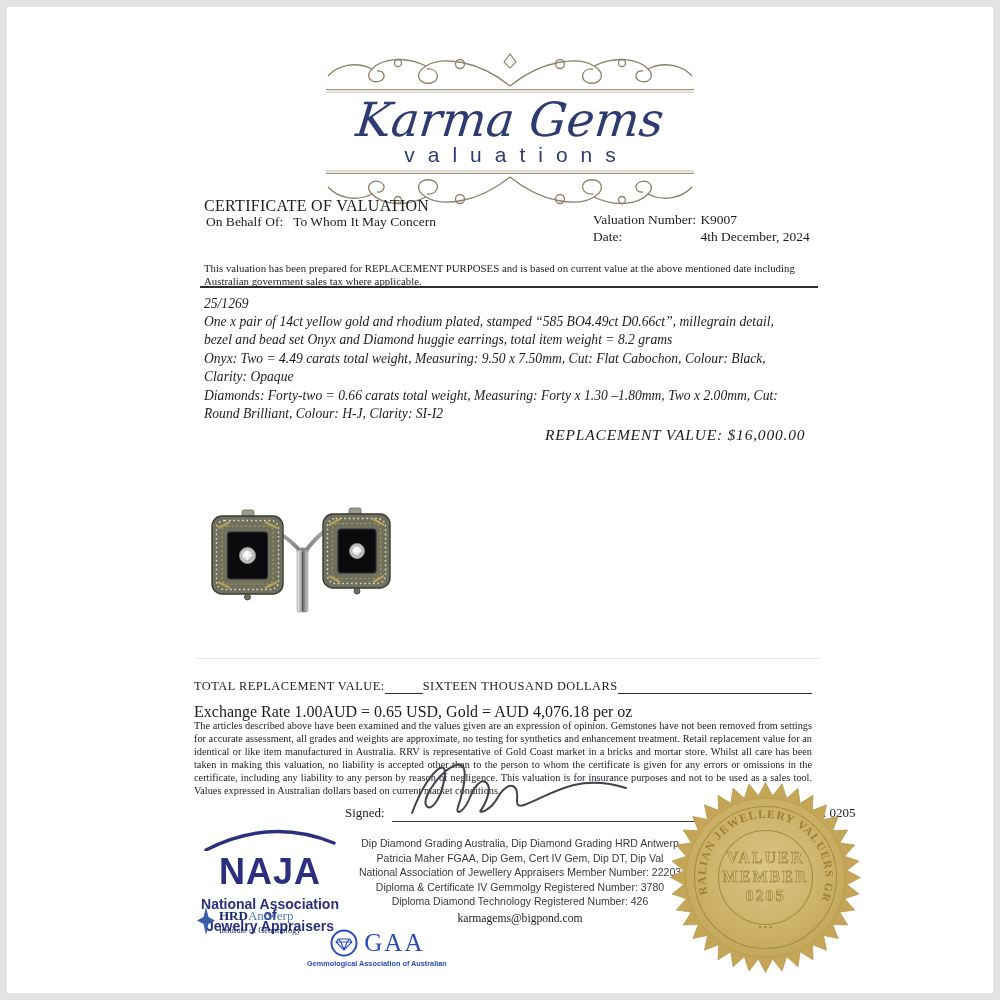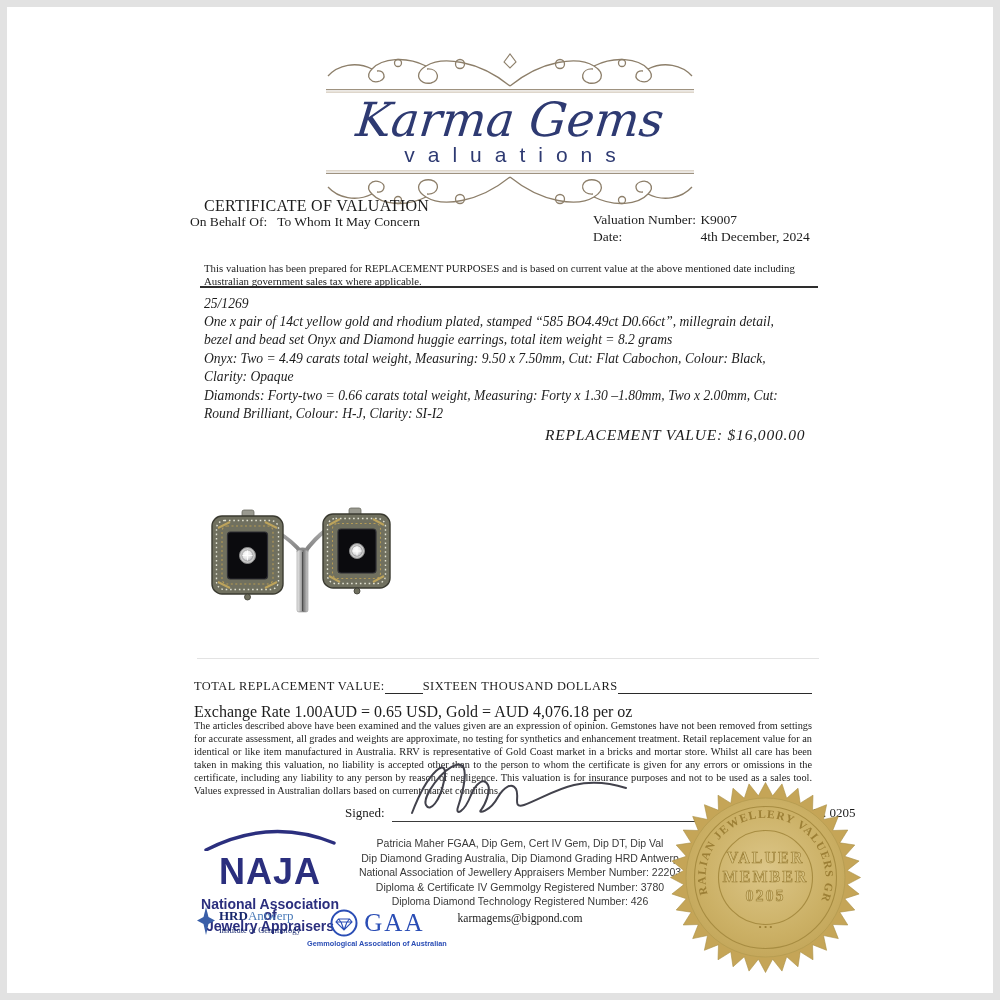--- a/index.html
+++ b/index.html
@@ -36,21 +36,21 @@
   .creds .email { font-family:"Liberation Serif", serif; font-size:11.6px; color:#222; margin-top:3px; }
   
   .naja { width:146px; text-align:center; }
   .naja .acronym { font-family:"Liberation Sans", sans-serif; font-weight:bold; font-size:36px; letter-spacing:1px; color:#2b2f7e; line-height:34px; }
   .naja .sub { font-family:"Liberation Sans", sans-serif; font-weight:bold; font-size:14px; line-height:11px; color:#2b2f7e; margin-top:10px; }
   .hrd { display:flex; align-items:flex-start; gap:4px; }
   .hrd .nm { font-size:13px; line-height:18px; white-space:nowrap; }
   .hrd .nm .b { font-weight:bold; color:#16266b; }
   .hrd .nm .l { color:#4a7ab8; }
   .hrd .sub { font-size:8.5px; color:#16266b; }
-  .gaa { text-align:center; }
+  .gaa { text-align:center;margin-top:20px; }
   .gaa .row { display:flex; align-items:center; gap:5px; justify-content:center; }
   .gaa .acr { font-size:25px; letter-spacing:2px; color:#2a4db5; line-height:26px; }
   .gaa .sub { font-family:"Liberation Sans", sans-serif; font-size:7.3px; font-weight:bold; color:#2a4db5; margin-top:1px; }
 </style>
 </head>
 <body>
 
 <div class="page">
 
   <div class="abs" style="left:313px; top:45px; width:380px; text-align:center;">
@@ -91,21 +91,21 @@
               <circle cx="78" cy="11" r="3.5"></circle>
           </g>
         </g>
         <rect x="6" y="37" width="368" height="1.2" fill="#8d7f6a" opacity="0.85"></rect>
         <rect x="6" y="39.6" width="368" height="1" fill="#c9bca9"></rect>
       </g>
     </svg>
   </div>
 
   <div class="abs h-title" style="left:197px; top:190px;">CERTIFICATE OF VALUATION</div>
-  <div class="abs h-row" style="left:183px; top:207px;">
+  <div class="abs h-row" style="left:199px; top:207px;">
     <span class="h-label" style="width:84px;">On Behalf Of:</span>
     <span>To Whom It May Concern</span>
   </div>
   <div class="abs h-row" style="left:586px; top:205px;">
     <span class="meta-label">Valuation Number:</span>
     <span>K9007</span>
   </div>
   <div class="abs h-row" style="left:586px; top:222px;">
     <span class="meta-label">Date:</span>
     <span>4th December, 2024</span>
@@ -197,22 +197,22 @@
       <path d="M6,21 Q70,-12 134,14" fill="none" stroke="#2b2f7e" stroke-width="3.4" stroke-linecap="round"></path>
     </svg>
     <div class="acronym">NAJA</div>
     <div class="sub">
       <div>National Association of</div>
       <div>Jewelry Appraisers</div>
     </div>
   </div>
 
   <div class="abs creds" style="left:345px; top:829px;">
+    <div>Dip Diamond Grading Australia, Dip Diamond Grading HRD Antwerp</div>
     <div>Patricia Maher FGAA, Dip Gem, Cert IV Gem, Dip DT, Dip Val</div>
-    <div>Dip Diamond Grading Australia, Dip Diamond Grading HRD Antwerp</div>
     <div>National Association of Jewellery Appraisers Member Number: 22203</div>
     <div>Diploma &amp; Certificate IV Gemmolgy Registered Number: 3780</div>
     <div>Diploma Diamond Technology Registered Number: 426</div>
     <div class="email">karmagems@bigpond.com</div>
   </div>
 
   <div class="abs hrd" style="left:190px; top:900px;">
     <svg width="18" height="28" viewBox="0 0 18 28">
       <polygon points="9,0 11.5,10 18,13.5 11.5,17 9,28 6.5,17 0,13.5 6.5,10" fill="#3a5fa8"></polygon>
     </svg>

